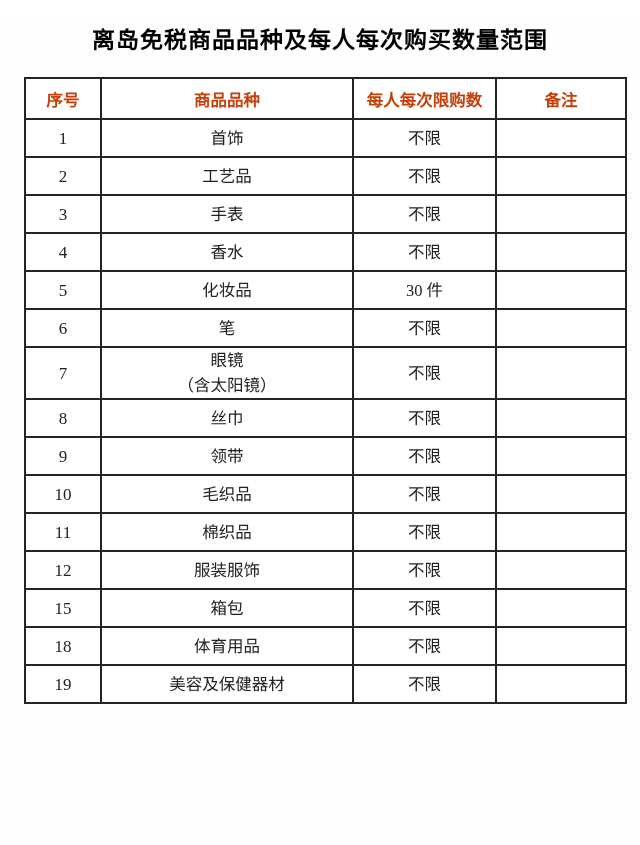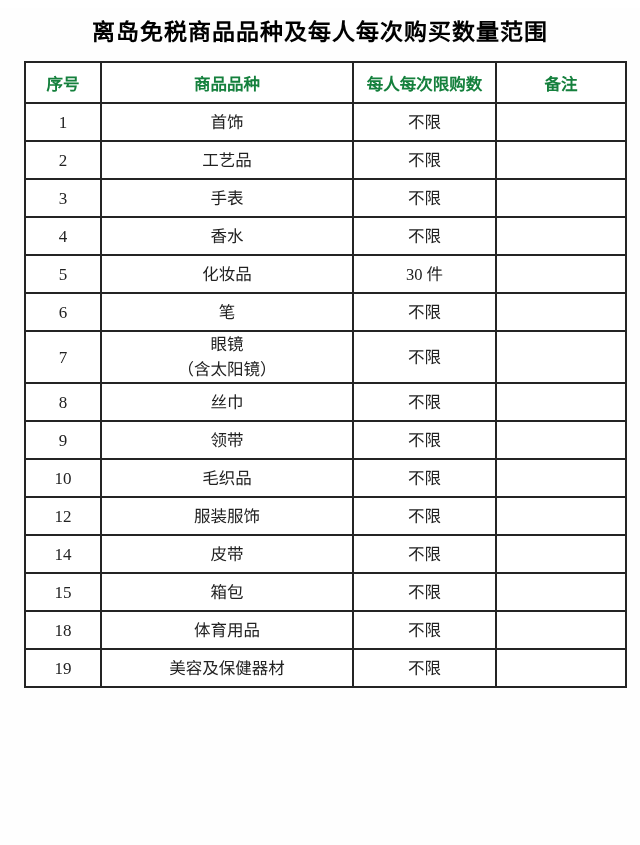--- a/index.html
+++ b/index.html
@@ -15,21 +15,21 @@
     color: #1f1f1f;
     -webkit-font-smoothing: antialiased;
   }
   .page {
     width: 640px;
     height: 845px;
     background: #fefefe;
     box-sizing: border-box;
   }
   .doc-title {
-    margin: 8px;
+    margin: 16px;
     padding-top: 9px;
     height: 36px;
     text-align: center;
     font-family: "Liberation Sans", "DejaVu Sans", sans-serif;
     font-weight: 800;
     font-size: 23px;
     letter-spacing: 1px;
     color: #000000;
     line-height: 30px;
   }
@@ -47,21 +47,21 @@
     text-align: center;
     vertical-align: middle;
     padding: 0;
     overflow: hidden;
   }
   .goods-table th {
     height: 39px;
     font-family: "Liberation Sans", "DejaVu Sans", sans-serif;
     font-weight: 700;
     font-size: 16.5px;
-    color: #15803d;
+    color: #c2410c;
   }
   .goods-table td {
     height: 36px;
     font-size: 16.5px;
     color: #222222;
     line-height: 25px;
   }
   td.c-no {
     font-family: "Liberation Serif", "DejaVu Serif", serif;
     font-size: 17px;
@@ -152,28 +152,28 @@
     <td class="c-limit">不限</td>
     <td class="c-remark"></td>
   </tr>
         <tr>
     <td class="c-no">10</td>
     <td class="c-name">毛织品</td>
     <td class="c-limit">不限</td>
     <td class="c-remark"></td>
   </tr>
         <tr>
-    <td class="c-no">12</td>
-    <td class="c-name">服装服饰</td>
+    <td class="c-no">11</td>
+    <td class="c-name">棉织品</td>
     <td class="c-limit">不限</td>
     <td class="c-remark"></td>
   </tr>
         <tr>
-    <td class="c-no">14</td>
-    <td class="c-name">皮带</td>
+    <td class="c-no">12</td>
+    <td class="c-name">服装服饰</td>
     <td class="c-limit">不限</td>
     <td class="c-remark"></td>
   </tr>
         <tr>
     <td class="c-no">15</td>
     <td class="c-name">箱包</td>
     <td class="c-limit">不限</td>
     <td class="c-remark"></td>
   </tr>
         <tr>

